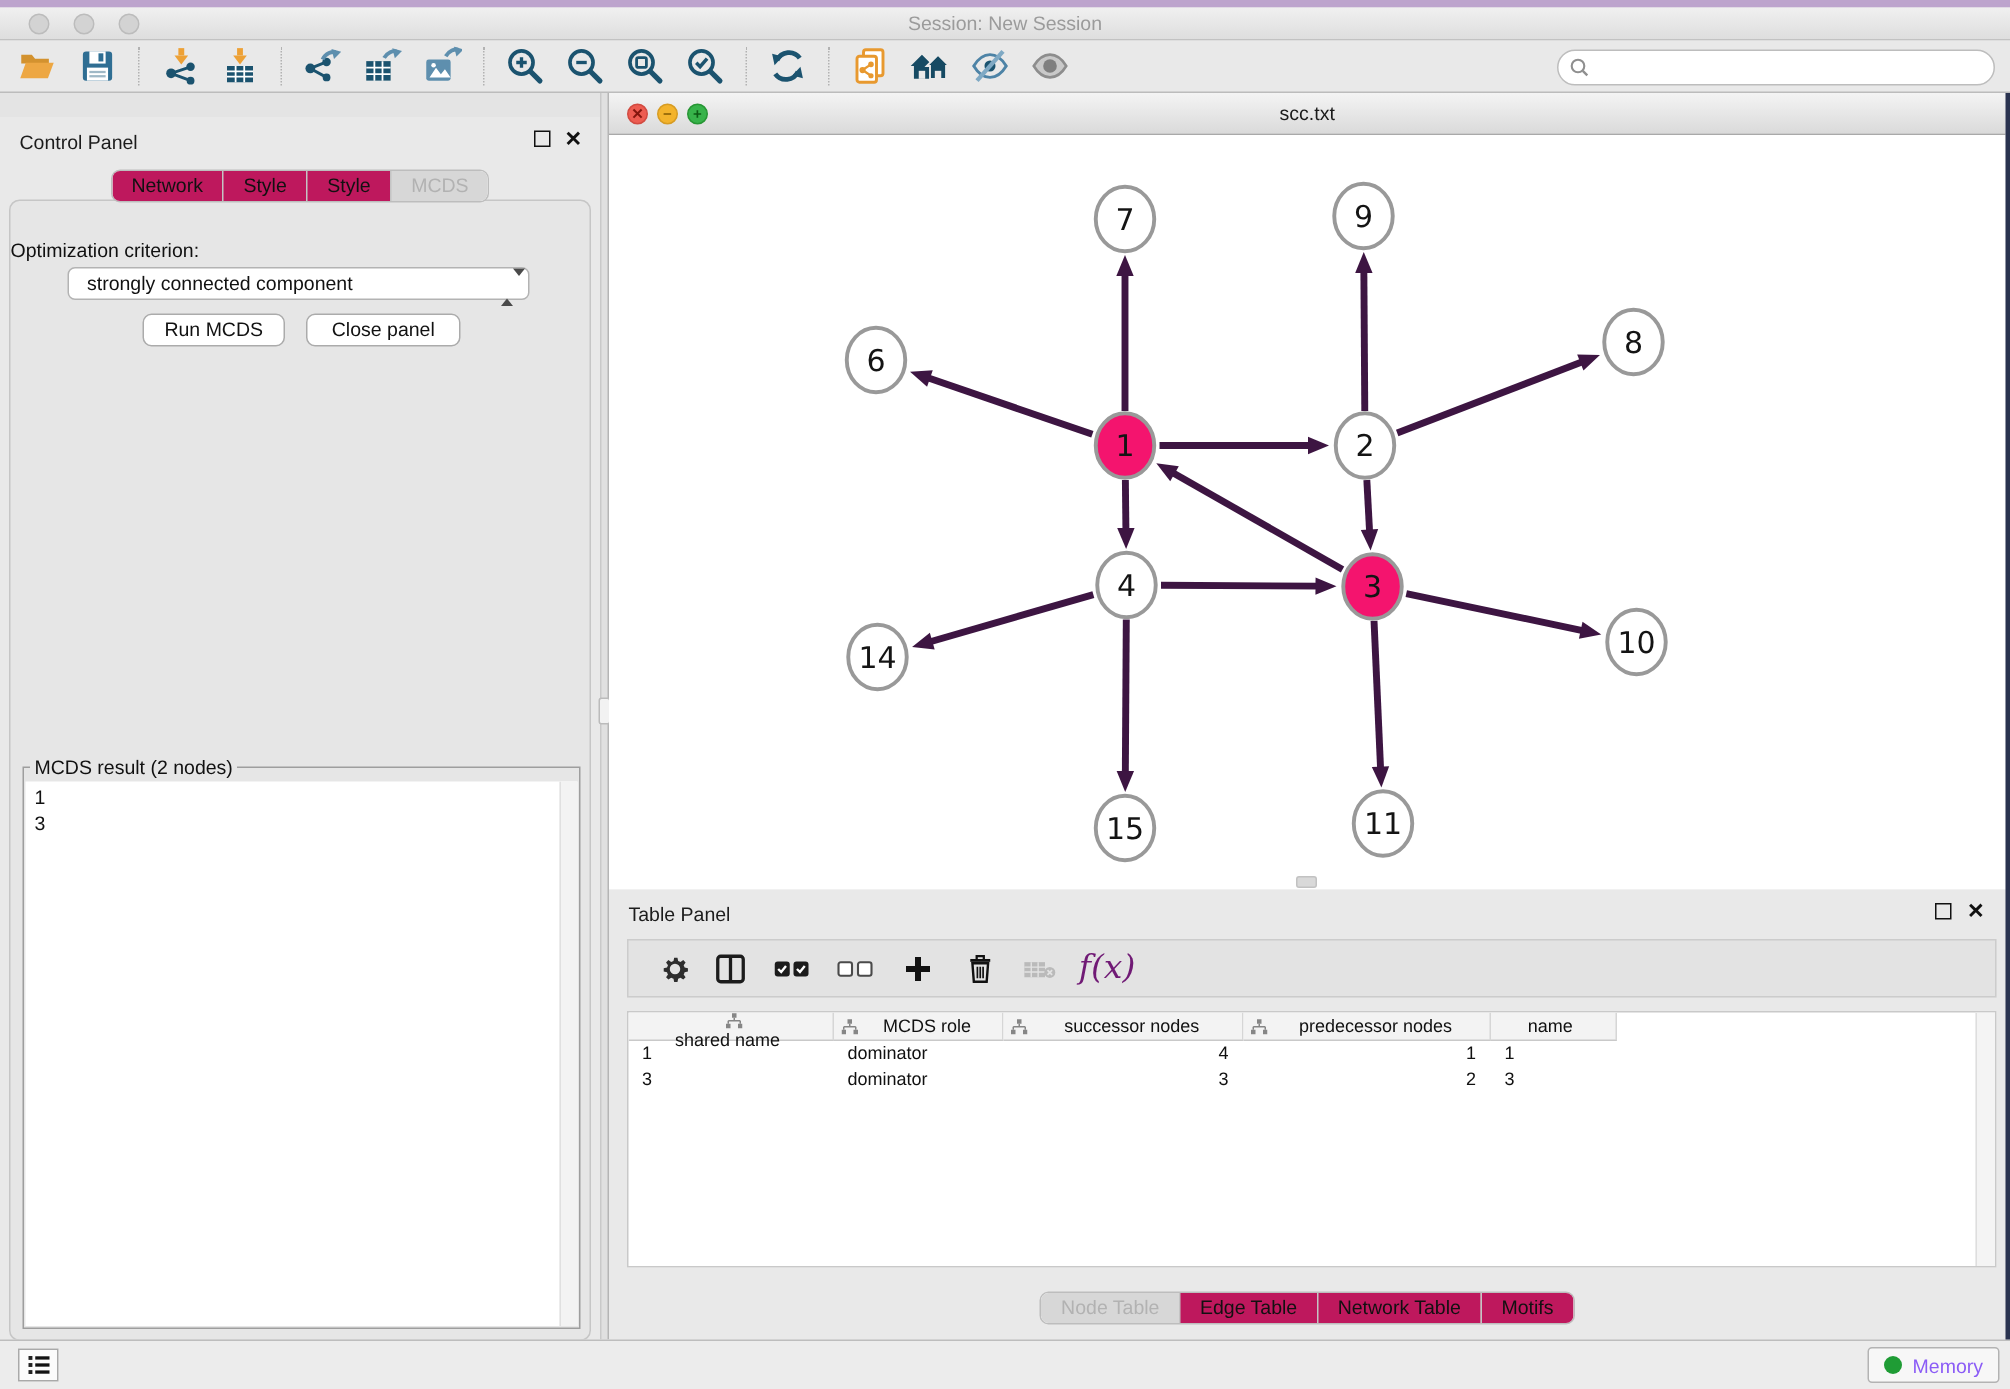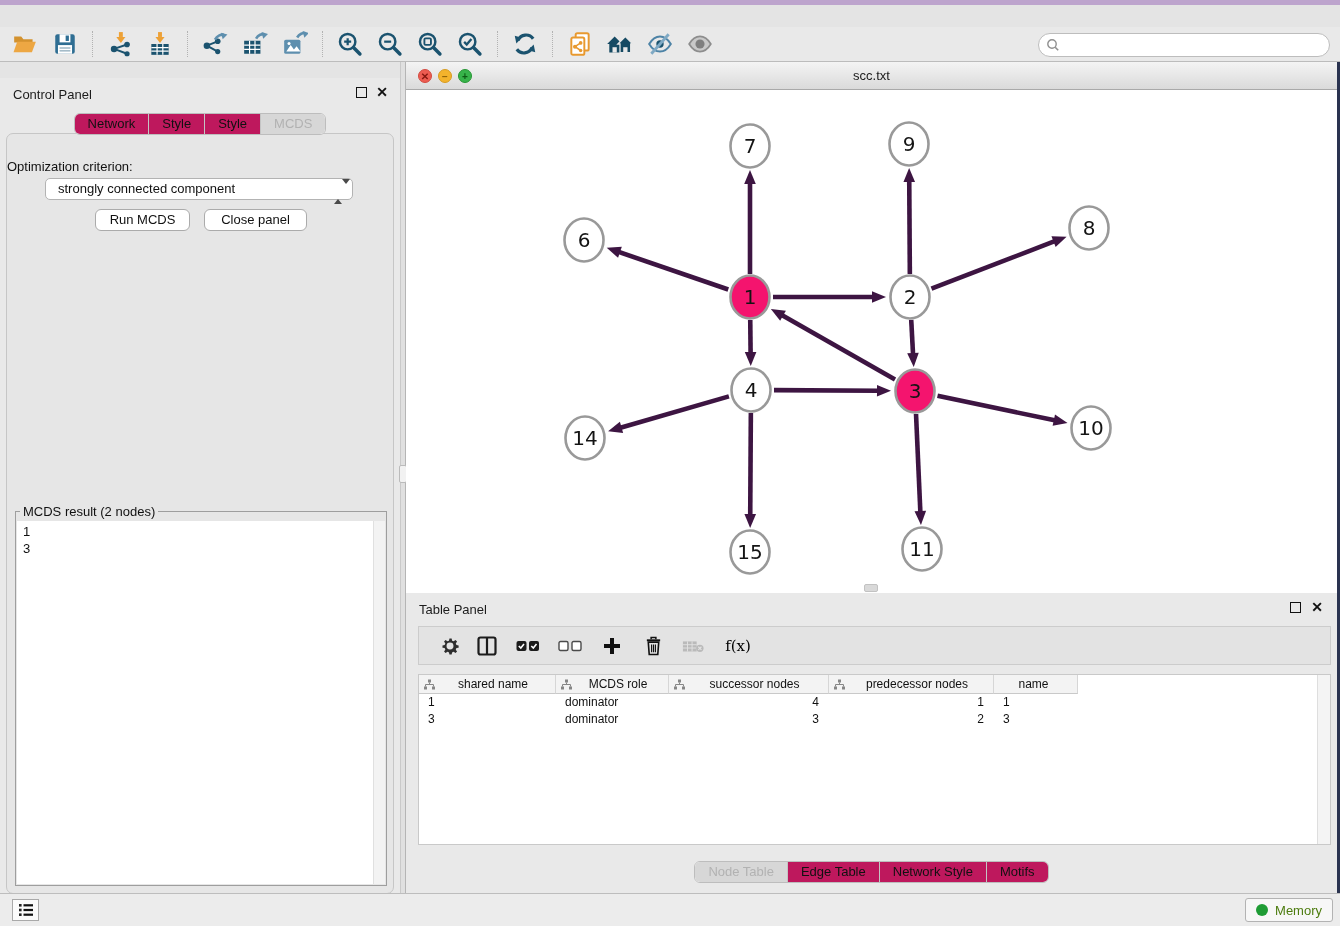--- a/index.html
+++ b/index.html
@@ -70,32 +70,38 @@
   .tr{display:flex;height:17px}
   .td{font-size:12px;color:#111;line-height:17px;flex:none;overflow:hidden;white-space:nowrap}
   .td.left{text-align:left;padding-left:9px}
   .td.right{text-align:right;padding-right:10px}
   #tp-vscroll{position:absolute;right:0;top:0;width:13px;height:100%;background:#f4f4f4;border-left:1px solid #dedede}
   #tp-tabs{position:absolute;left:0;top:268px;width:100%;display:flex;justify-content:center}
 
   
   #statusbar{position:absolute;left:0;top:893px;width:1340px;height:33px;background:#ececec;border-top:1px solid #bdbdbd}
   #list-btn{position:absolute;left:12px;top:5px;width:27px;height:22px;background:#fbfbfb;border:1px solid #a9a9a9;display:flex;align-items:center;justify-content:center}
-  #memory-btn{position:absolute;right:7px;top:4px;height:24px;background:#f7f7f7;border:1px solid #b3b3b3;border-radius:3px;display:flex;align-items:center;padding:0 10px;font-size:13px;color:#4d7c0f}
+  #memory-btn{position:absolute;right:7px;top:4px;height:24px;background:#f7f7f7;border:1px solid #b3b3b3;border-radius:3px;display:flex;align-items:center;padding:0 10px;font-size:13px;color:#8b5cf6}
   #memory-dot{width:12px;height:12px;border-radius:50%;background:#1f9c35;margin-right:7px}
 
   #right-edge{position:absolute;right:0;top:62px;width:3px;height:831px;background:#2a3350}
 </style>
 </head>
 <body>
 
 <div id="screen">
 
   <div id="desktop-strip"></div>
 
+  <div id="titlebar">
+    <span class="tl-gray" style="left:19px"></span>
+    <span class="tl-gray" style="left:49px"></span>
+    <span class="tl-gray" style="left:79px"></span>
+    <div id="win-title">Session: New Session</div>
+  </div>
 
   <div id="toolbar">
     <span class="tbtn">
       <svg width="26" height="26" viewBox="0 0 24 24">
           <path d="M2 5h6.5l2 2.5H19v3H2z" fill="#d3922f"></path>
           <path d="M4.8 10h17.2l-3.6 9.5H1.4z" fill="#eda743"></path>
         </svg>
     </span>
     <span class="tbtn">
       <svg width="26" height="26" viewBox="0 0 24 24">
@@ -379,25 +385,25 @@
           </svg>
       </span>
       <span class="tp-ico" style="width:40px">
         <svg width="22" height="16" viewBox="0 0 24 16" opacity="0.55">
             <rect x="1" y="3" width="15" height="11" fill="#9a9a9a"></rect>
             <path d="M1 6.6h15M1 10.2h15M6 3v11M11 3v11" stroke="#e3e3e3" stroke-width="1"></path>
             <circle cx="19.5" cy="10.5" r="4" fill="#9a9a9a"></circle>
             <path d="M17.8 8.8l3.4 3.4M21.2 8.8l-3.4 3.4" stroke="#e3e3e3" stroke-width="1.3"></path>
           </svg>
       </span>
-      <span class="tp-ico" style="width:50px;font-family:'DejaVu Serif',serif;font-size:15px;color:#000000">f(x)</span>
+      <span class="tp-ico" style="width:50px;font-family:'DejaVu Serif',serif;font-style:italic;font-size:22px;color:#701a75">f(x)</span>
     </div>
     <div id="tp-table-wrap">
       <div id="table-header-row">
-          <div class="th" style="width: 137px;">
+          <div class="th" style="width: 137px; flex-direction: column;">
             <span class="sort-ic">
               <svg width="11" height="11" viewBox="0 0 11 11">
                 <rect x="4" y="0.5" width="3" height="3" fill="#868686"></rect>
                 <path d="M5.5 3.5v2M1.5 5.5h8M1.5 5.5v2M9.5 5.5v2" stroke="#868686" stroke-width="1"></path>
                 <rect x="0" y="7.5" width="3" height="3" fill="#868686"></rect>
                 <rect x="8" y="7.5" width="3" height="3" fill="#868686"></rect>
               </svg>
             </span>
             <span class="th-label">shared name</span>
           </div>
@@ -453,21 +459,21 @@
             <div class="td right" style="width: 165px;">2</div>
             <div class="td left" style="width: 84px;">3</div>
           </div>
         </div>
       <div id="tp-vscroll"></div>
     </div>
     <div id="tp-tabs">
       <div class="tabgroup" id="tp-tabgroup">
           <div class="tab active">Node Table</div>
           <div class="tab">Edge Table</div>
-          <div class="tab">Network Style</div>
+          <div class="tab">Network Table</div>
           <div class="tab">Motifs</div>
         </div>
     </div>
   </div>
 
   <div id="statusbar">
     <span id="list-btn">
       <svg width="16" height="14" viewBox="0 0 16 14">
           <rect x="1" y="1" width="2.6" height="2.6" fill="#222"></rect>
           <rect x="5.5" y="1.2" width="9.5" height="2.2" fill="#111"></rect>

